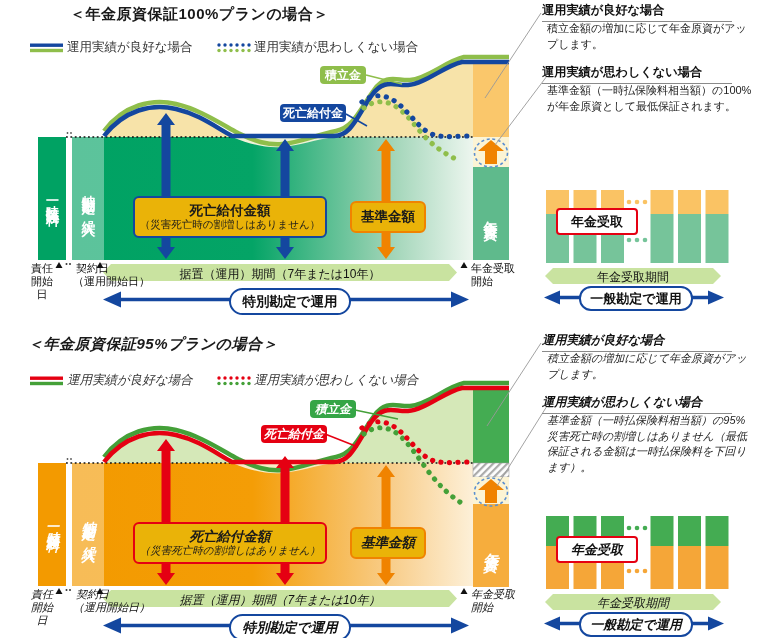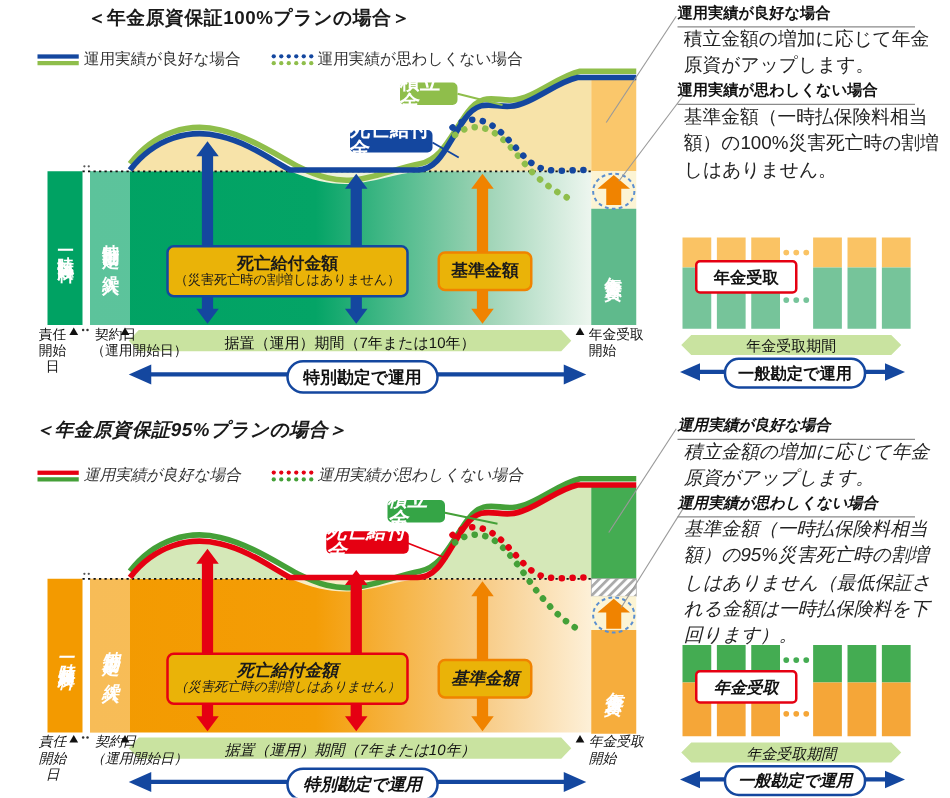--- a/index.html
+++ b/index.html
@@ -2,35 +2,35 @@
 <html style="--blue: #14479F; --red: #E50012; --orange: #F08300; --green-main: #00A263; --green-curve: #8FBE4B; --green-curve2: #44A038; --orange-main: #F39A00; --band: #C9E3A0;"><head>
 <meta charset="utf-8">
 <style>
   html,body{margin:0;padding:0;background:#fff;}
   body{width:760px;height:638px;position:relative;overflow:hidden;
        font-family:"Liberation Sans","DejaVu Sans",sans-serif;color:#1a1a1a;}
   .sec{position:absolute;left:0;width:760px;}
   .abs{position:absolute;}
   .title{font-size:15px;font-weight:bold;letter-spacing:.5px;}
   .legend-text{font-size:12.5px;color:#333;}
-  .badge{position:absolute;color:#fff;font-weight:bold;font-size:16px;border-radius:4px;
+  .badge{position:absolute;color:#fff;font-weight:bold;font-size:12px;border-radius:4px;
          display:flex;align-items:center;justify-content:center;line-height:1;}
   .vtext{position:absolute;writing-mode:vertical-rl;text-orientation:upright;color:#fff;
          font-weight:bold;display:flex;align-items:center;justify-content:center;letter-spacing:2px;}
   .wbox{position:absolute;background:#eab308;display:flex;flex-direction:column;align-items:center;
         justify-content:center;border-radius:6px;text-align:center;}
   .wbox .t1{font-size:13.5px;font-weight:bold;line-height:1.15;}
   .wbox .t2{font-size:10.5px;line-height:1.2;}
   .axis-s{font-size:11px;line-height:1.2;color:#111;}
   .band-text{font-size:12px;text-align:center;color:#111;}
   .pill{position:absolute;background:#fff;border:2.5px solid var(--blue);border-radius:16px;
         display:flex;align-items:center;justify-content:center;font-weight:bold;font-size:13.5px;color:#111;}
   .note-h{position:absolute;font-size:12.2px;font-weight:bold;border-bottom:1px solid #8a8a8a;
           padding-bottom:2px;color:#111;}
-  .note-p{position:absolute;font-size:15px;line-height:1.42;color:#222;}
+  .note-p{position:absolute;font-size:11px;line-height:1.42;color:#222;}
   .minibox{position:absolute;background:#fff;border:2px solid var(--red);border-radius:4px;
            display:flex;align-items:center;justify-content:center;font-weight:bold;font-size:13px;color:#111;}
   svg{position:absolute;left:0;top:0;}
 </style>
 </head>
 <body>
 
 <div class="sec" style="top:0;height:320px;">
   <svg width="760" height="320" viewBox="0 0 760 320">
     <defs>
@@ -155,21 +155,21 @@
   <div class="abs axis-s" style="left:76px;top:262px;">契約日</div>
   <div class="abs axis-s" style="left:73px;top:275px;">（運用開始日）</div>
   <div class="abs band-text" style="left:103px;top:266px;width:354px;">据置（運用）期間（7年または10年）</div>
   <div class="abs axis-s" style="left:471px;top:262px;">年金受取</div>
   <div class="abs axis-s" style="left:471px;top:275px;">開始</div>
   <div class="pill" style="left:229px;top:288px;width:118px;height:23px;">特別勘定で運用</div>
 
   <div class="note-h" style="left:542px;top:2px;width:190px;">運用実績が良好な場合</div>
   <div class="note-p" style="left:547px;top:21px;width:206px;">積立金額の増加に応じて年金原資がアップします。</div>
   <div class="note-h" style="left:542px;top:64px;width:190px;">運用実績が思わしくない場合</div>
-  <div class="note-p" style="left:547px;top:83px;width:206px;">基準金額（一時払保険料相当額）の100%災害死亡時の割増しはありません。</div>
+  <div class="note-p" style="left:547px;top:83px;width:206px;">基準金額（一時払保険料相当額）の100%が年金原資として最低保証されます。</div>
 
   <div class="minibox" style="left:556px;top:208px;width:78px;height:23px;">年金受取</div>
   <div class="abs band-text" style="left:545px;top:269px;width:176px;">年金受取期間</div>
   <div class="pill" style="left:579px;top:286px;width:110px;height:21px;font-size:13px;border-radius:12px;">一般勘定で運用</div>
 </div>
 
 <div class="sec" style="top:326px;height:316px;font-style:italic;">
   <svg width="760" height="316" viewBox="0 0 760 316">
     <defs>
       <linearGradient id="gradOrange" x1="0" y1="0" x2="1" y2="0">

